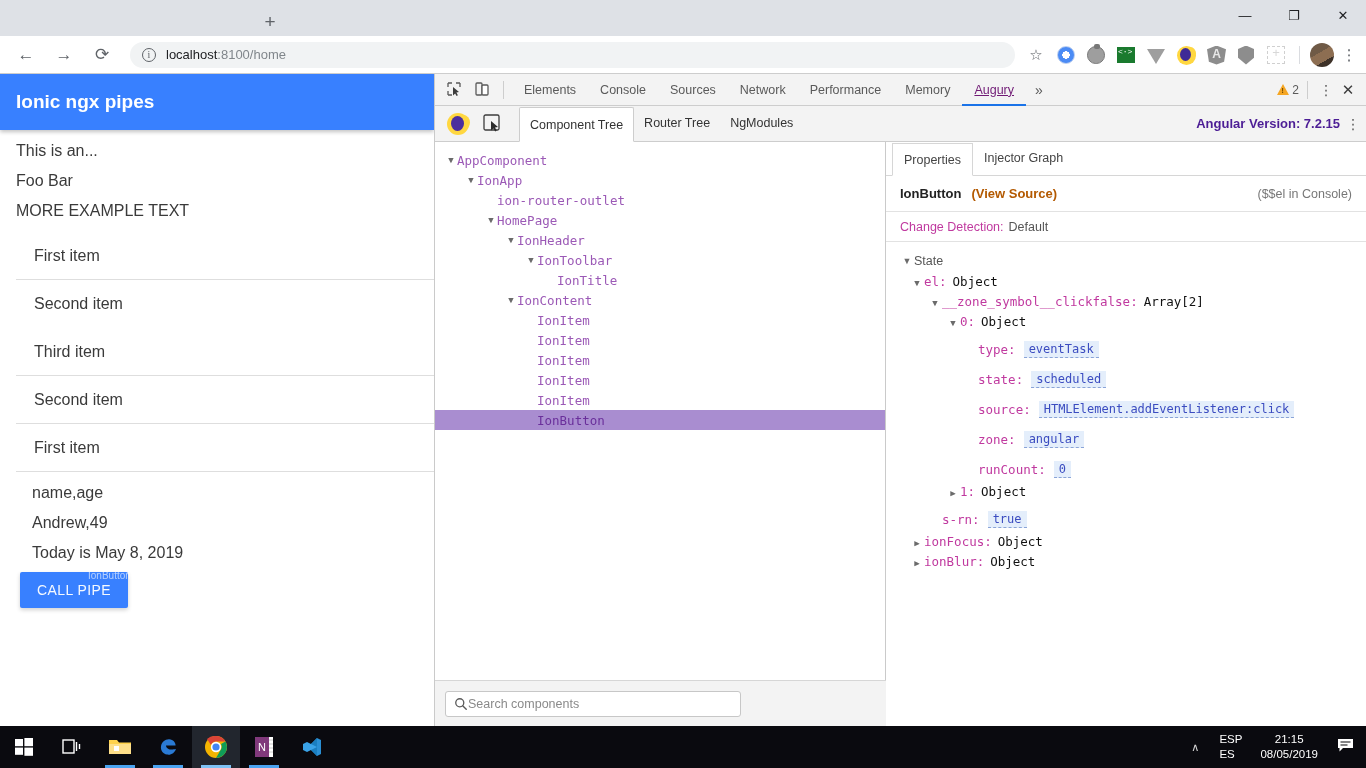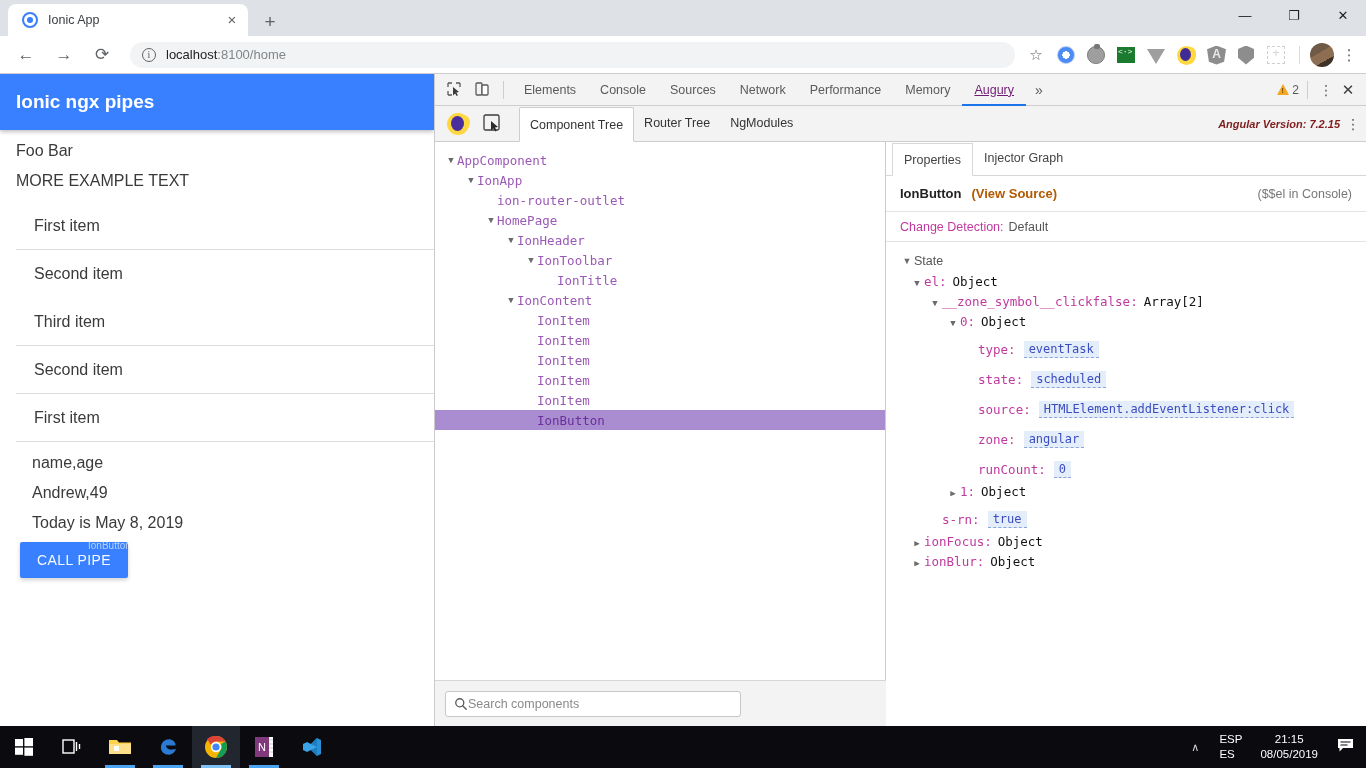--- a/index.html
+++ b/index.html
@@ -178,21 +178,21 @@
     border-radius:50%; background:#4b2e9e; box-shadow: 6px -1px 0 0 #ffd740;
   }
   .aug-pick { width: 24px; height: 24px; margin-left: 12px; flex: 0 0 auto; }
   .aug-tab {
     height: 35px; line-height: 34px; padding: 0 10px; font-size: 12.5px;
     color: #333; white-space: nowrap; flex: 0 0 auto;
   }
   .aug-tab.active { background: #fff; border: 1px solid #cdcdcd; border-bottom-color: #fff;
      margin-bottom: -1px; border-radius: 2px 2px 0 0; }
   .aug-tab.first { margin-left: 14px; }
-  .aug-ver { margin-left: auto; font-size: 11px; font-weight: bold; color: #7f1d1d; font-style: italic; }
+  .aug-ver { margin-left: auto; font-size: 13px; font-weight: bold; color: #4c1d95; }
   .aug-kebab { width: 26px; text-align: center; font-size: 14px; color: #555; }
 
   .aug-body { display: flex; height: 584px; }
   .tree-pane { width: 451px; background: #fff; position: relative; border-right: 1px solid #cacaca; }
   .tree-list { padding: 8px 0 0 0; height: 537px; overflow: hidden; }
   .tree-row {
     height: 20px; display: flex; align-items: center;
     font-family: "DejaVu Sans Mono", monospace; font-size: 12.5px; color: #9b59b6;
   }
   .tree-row.sel { background: #a98dd0; }
@@ -260,25 +260,20 @@
   .tray-lang { color: #fff; font-size: 11.5px; text-align: left; line-height: 15px; padding: 0 8px; }
   .tray-clock { color: #fff; font-size: 11.5px; text-align: center; line-height: 15px; padding: 0 10px; }
   .tray-action { width: 34px; text-align: center; color: #fff; font-size: 15px; }
 </style>
 </head>
 <body>
 
 <div id="app">
 
   <div class="chrome-titlebar">
-    <div class="tab">
-      <div class="tab-favicon"></div>
-      <div class="tab-title">Ionic App</div>
-      <div class="tab-close">×</div>
-    </div>
     <div class="newtab">+</div>
     <div class="winctl min">—</div>
     <div class="winctl max">❐</div>
     <div class="winctl close">✕</div>
   </div>
 
   <div class="chrome-toolbar">
     <div class="nav-btn first">←</div>
     <div class="nav-btn">→</div>
     <div class="nav-btn">⟳</div>
@@ -314,20 +309,21 @@
     <div class="tb-sep"></div>
     <div class="avatar"></div>
     <div class="tb-menu">⋮</div>
   </div>
 
   <div class="page">
     <div class="ion-header">
       <div class="ion-title">Ionic ngx pipes</div>
     </div>
     <div class="ion-content">
+      <div class="ion-para">This is an...</div>
       <div class="ion-para">Foo Bar</div>
       <div class="ion-para">MORE EXAMPLE TEXT</div>
 
       <div class="ion-list">
         <div class="ion-item">First item</div>
         <div class="ion-item nb">Second item</div>
         <div class="ion-item">Third item</div>
         <div class="ion-item">Second item</div>
         <div class="ion-item">First item</div>
       </div>

